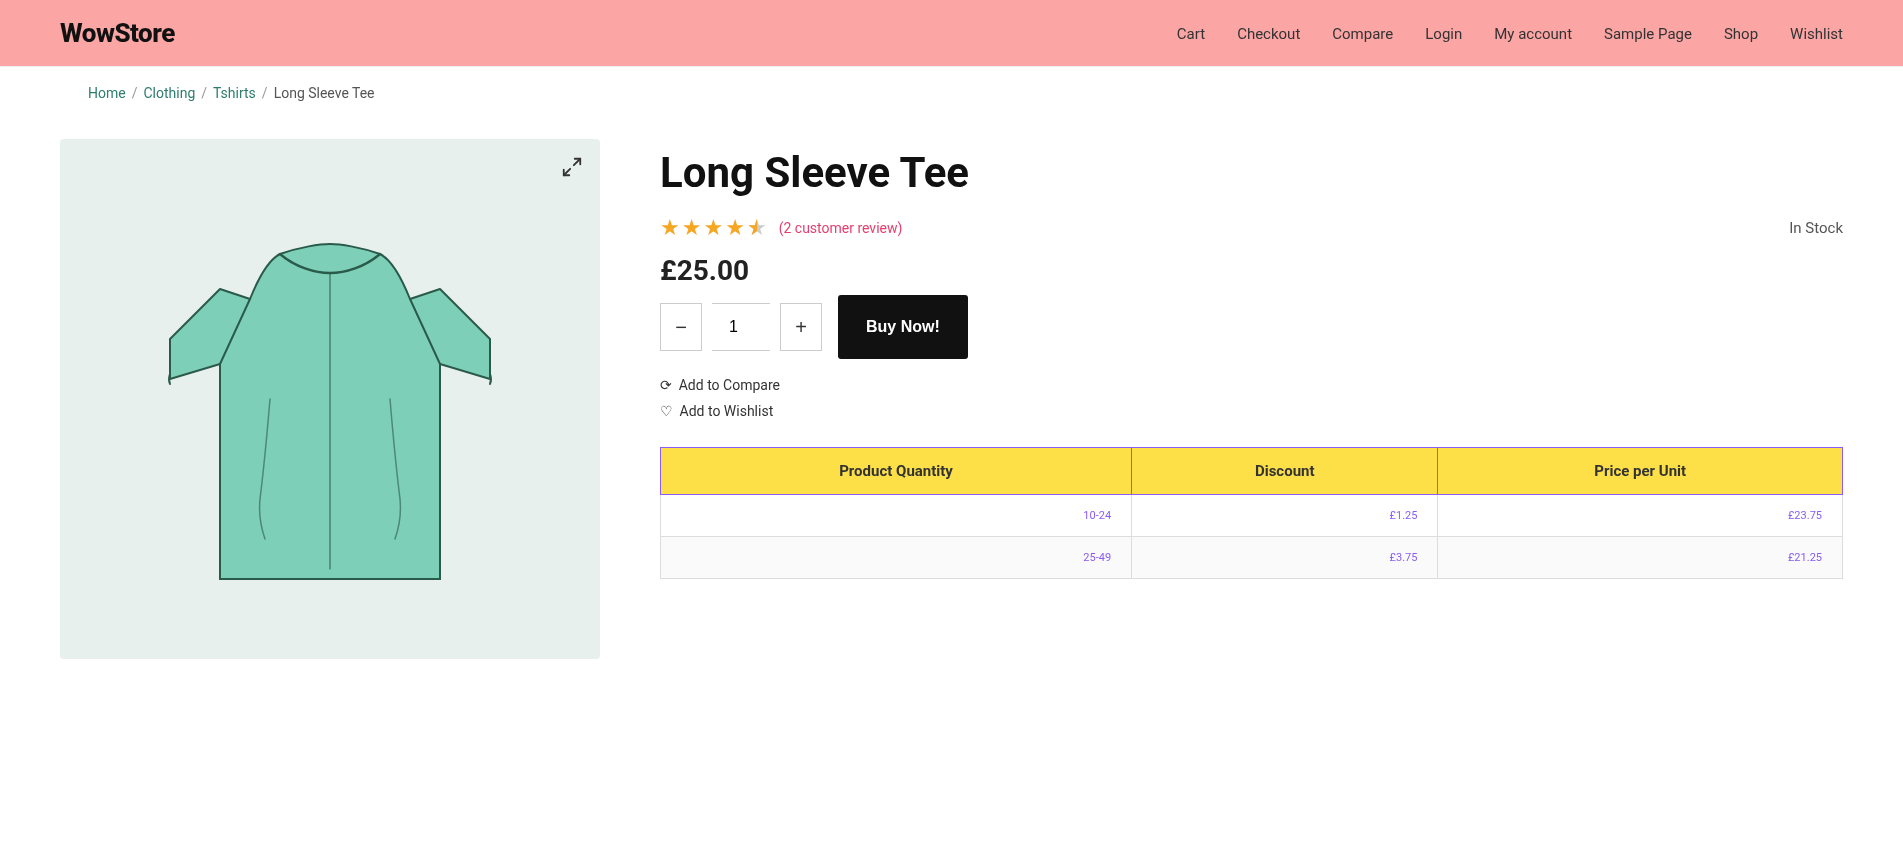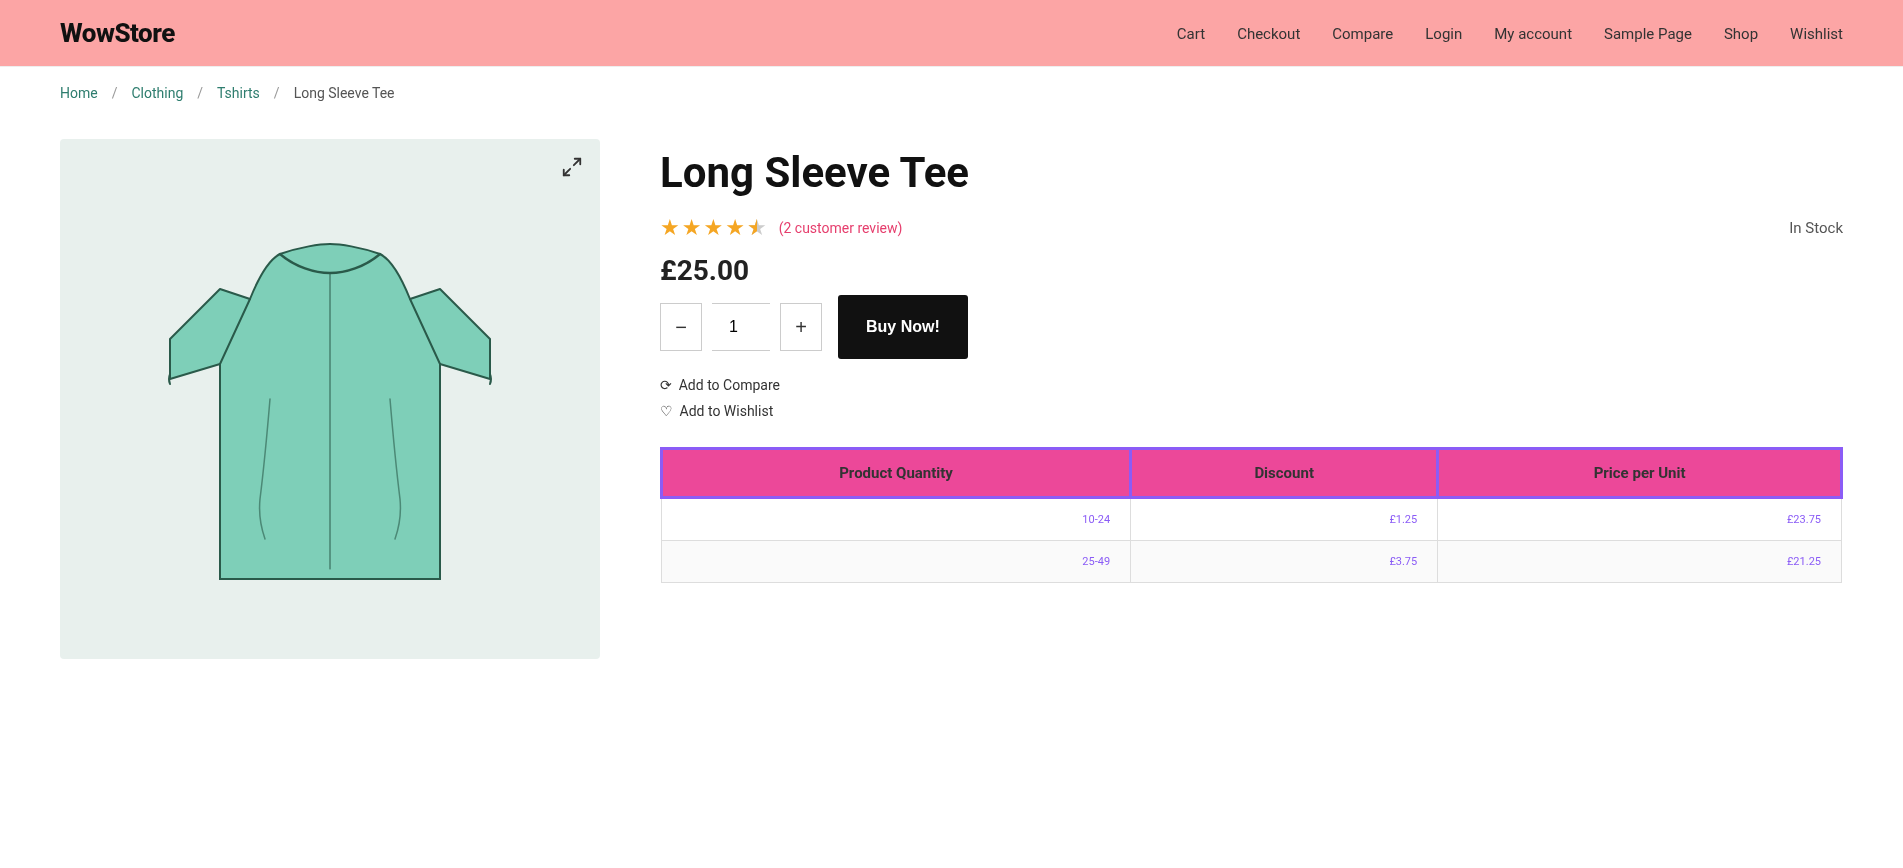--- a/index.html
+++ b/index.html
@@ -27,24 +27,24 @@
       list-style: none;
     }
     .nav a {
       text-decoration: none;
       color: #333;
       font-size: 15px;
     }
 
     
     .breadcrumb {
-      padding: 18px 60px;
-      display: flex;
-      align-items: center;
-      gap: 14px;
+      padding: 18px 88px;
+      display: flex;
+      align-items: center;
+      gap: 6px;
       font-size: 14px;
       color: #555;
     }
     .breadcrumb a { color: #2e7d6e; text-decoration: none; }
     .breadcrumb .sep { color: #999; }
     .breadcrumb .current { color: #555; }
 
     
     .product-container {
       display: flex;
@@ -187,26 +187,26 @@
     }
 
     
     .pricing-table {
       width: 100%;
       border-collapse: collapse;
       border: 1px solid #ddd;
       margin-top: 8px;
     }
     .pricing-table th {
-      background: #ec4899;
+      background: #fde047;
       padding: 14px 20px;
       text-align: center;
       font-weight: 700;
       font-size: 15px;
-      border: 3px solid #8b5cf6;
+      border: 1px solid #8b5cf6;
     }
     .pricing-table td {
       padding: 14px 20px;
       text-align: right;
       font-size: 11px;
       border: 1px solid #ddd;
       color: #8b5cf6;
     }
     .pricing-table tr:nth-child(even) td { background: #fafafa; }
   </style>

